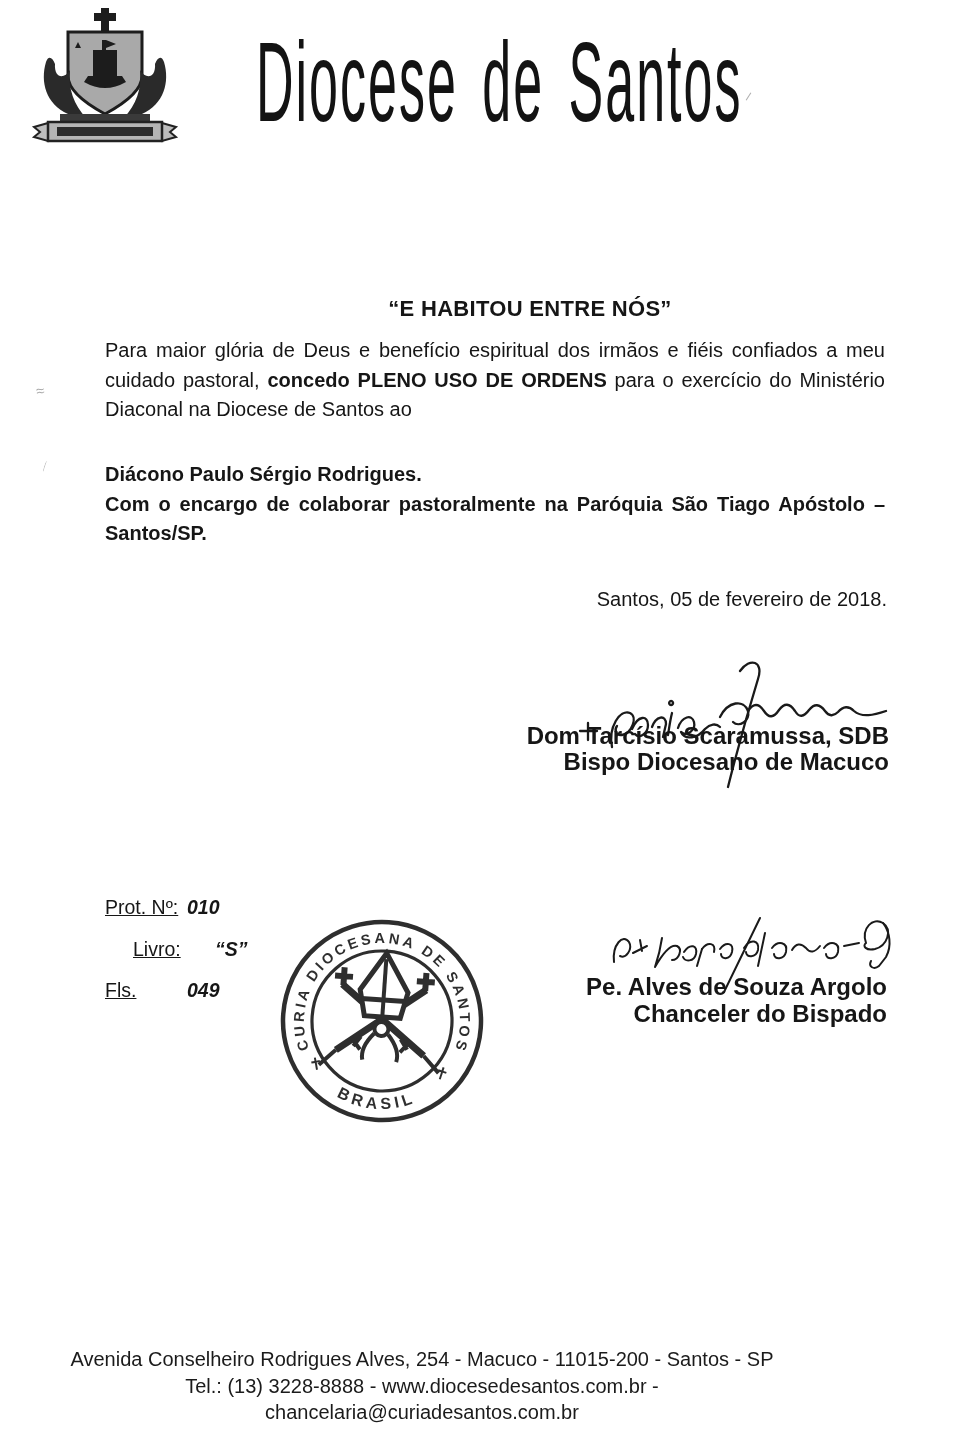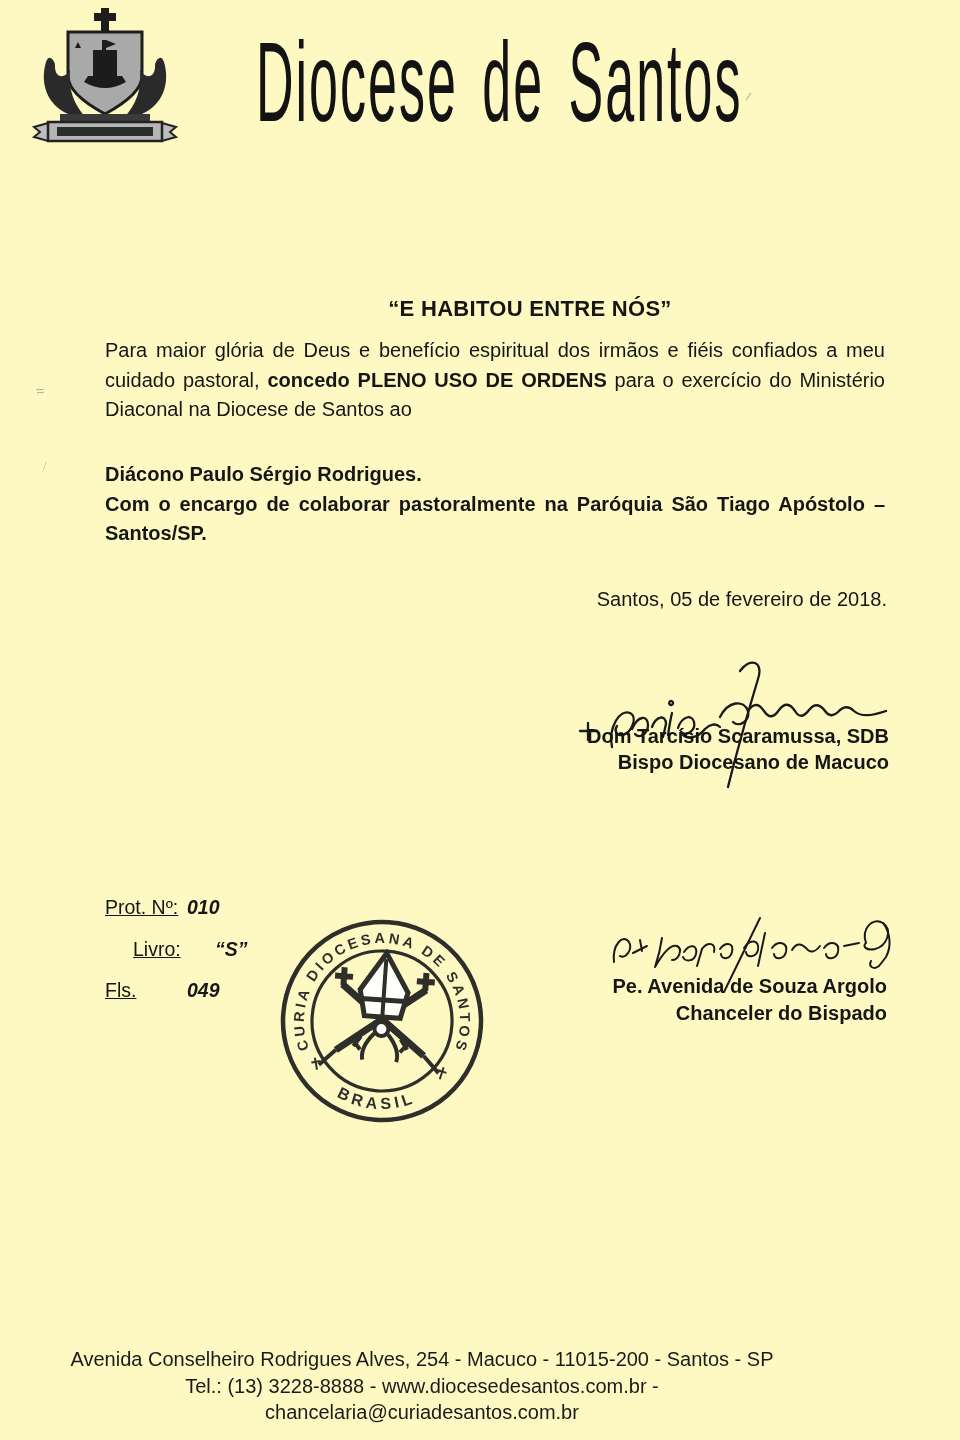--- a/index.html
+++ b/index.html
@@ -1,20 +1,20 @@
 <!DOCTYPE html>
 <html><head>
 <meta charset="utf-8">
 <style>
   html,body{margin:0;padding:0;background:#e8e8e8;}
   #page{
     position:relative;
     width:960px;height:1440px;
     margin:0 auto;
-    background:#fef9c3;
+    background:#ffffff;
     font-family:"Liberation Sans","DejaVu Sans",sans-serif;
     color:#161616;
     overflow:hidden;
   }
   
   #coat-of-arms{position:absolute;left:30px;top:4px;width:150px;height:142px;}
   #org-title{
     position:absolute;left:256px;top:16px;
     font-size:52px;letter-spacing:2px;word-spacing:8px;
     color:#131313;white-space:nowrap;
@@ -29,21 +29,21 @@
   #para1{top:336px;}
   #para2{top:460px;font-weight:bold;}
   #dateline{
     position:absolute;left:105px;top:588px;width:782px;
     text-align:right;font-size:20px;
   }
   
   .sig-svg{position:absolute;}
   #bishop-sign{left:568px;top:655px;width:335px;height:145px;}
   #chancellor-sign{left:602px;top:912px;width:295px;height:92px;}
-  .sign-block{position:absolute;text-align:right;font-weight:bold;font-size:20px;}
+  .sign-block{position:absolute;text-align:right;font-weight:bold;font-size:24px;}
   #bishop-block{left:400px;top:723px;width:489px;line-height:26px;}
   #chancellor-block{left:500px;top:973px;width:387px;line-height:27px;}
   
   .prot-row{position:absolute;left:105px;font-size:19.5px;display:flex;}
   .prot-row .lbl{width:82px;text-decoration:underline;}
   .prot-row .val{font-weight:bold;font-style:italic;}
   #prot-row-0{top:896px;}
   #prot-row-1{top:938px;margin-left:28px;}
   #prot-row-2{top:979px;}
   
@@ -193,21 +193,21 @@
       <path d="M170 36 C 176 28 186 30 184 40 C 182 48 172 48 172 42"></path>
       <path d="M190 38 Q 196 28 204 36 Q 210 44 218 34"></path>
       <path d="M222 36 C 228 28 238 30 236 40 C 234 48 224 48 224 42"></path>
       <path d="M242 34 l15 -3"></path>
       <path d="M264 31 C 259 16 271 5 281 11 C 291 18 285 34 273 37 C 264 39 260 34 264 31"></path>
       <path d="M281 11 C 288 20 290 34 284 45 L 277 54 C 272 58 266 55 269 49"></path>
     </g>
   </svg>
 
   <div id="chancellor-block" class="sign-block">
-    <div>Pe. Avenida de Souza Argolo</div>
+    <div>Pe. Alves de Souza Argolo</div>
     <div>Chanceler do Bispado</div>
   </div>
 
   <div id="footer">
     <div>Avenida Conselheiro Rodrigues Alves, 254 - Macuco - 11015-200 - Santos - SP</div>
     <div>Tel.: (13) 3228-8888 -  www.diocesedesantos.com.br -</div>
     <div>chancelaria@curiadesantos.com.br</div>
   </div>
 
   <div id="artifact-1" class="artifact">≈</div>

